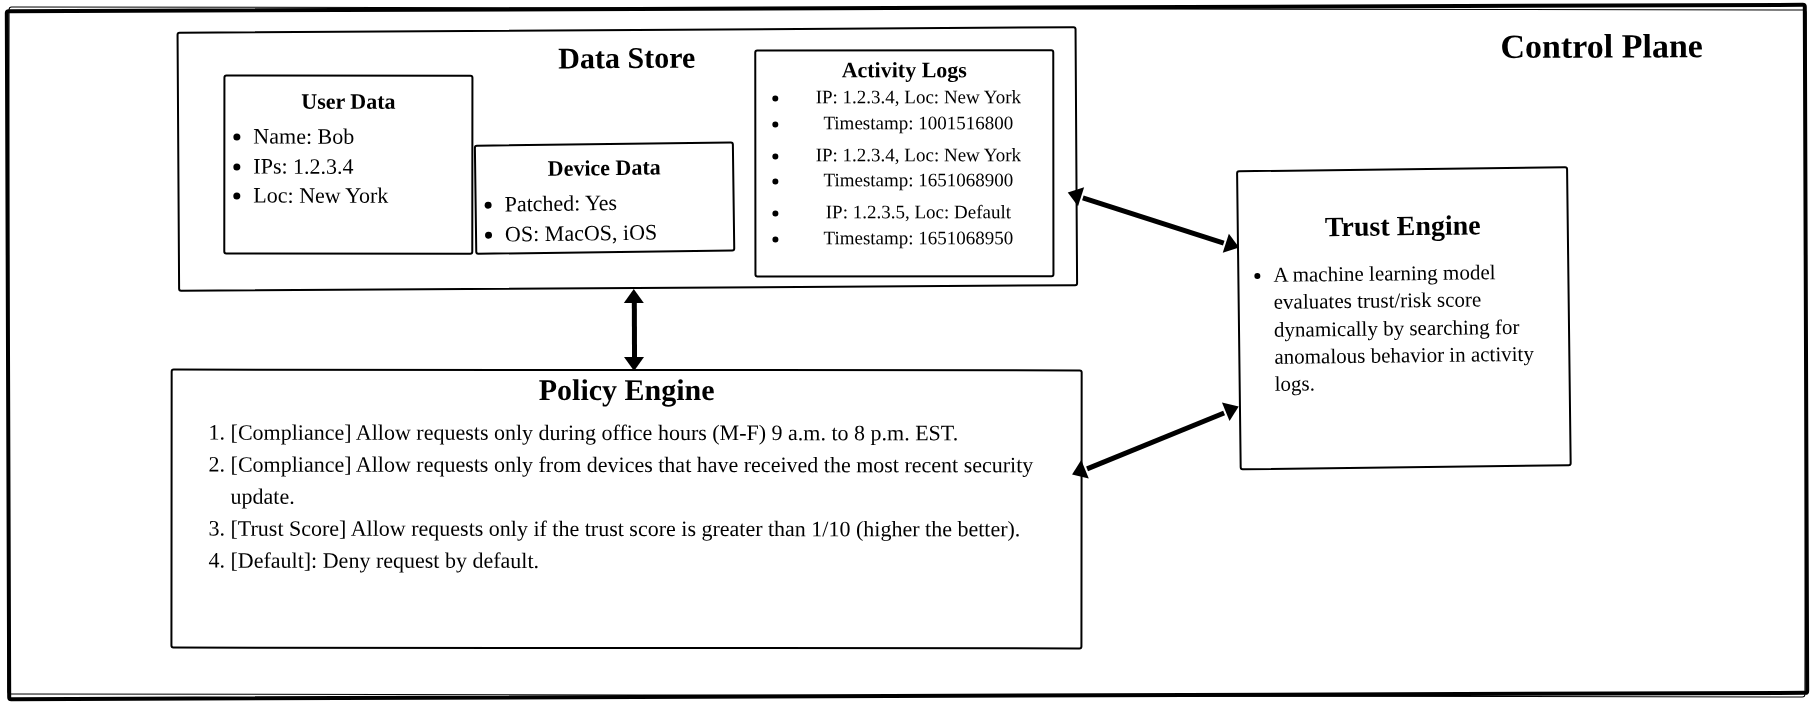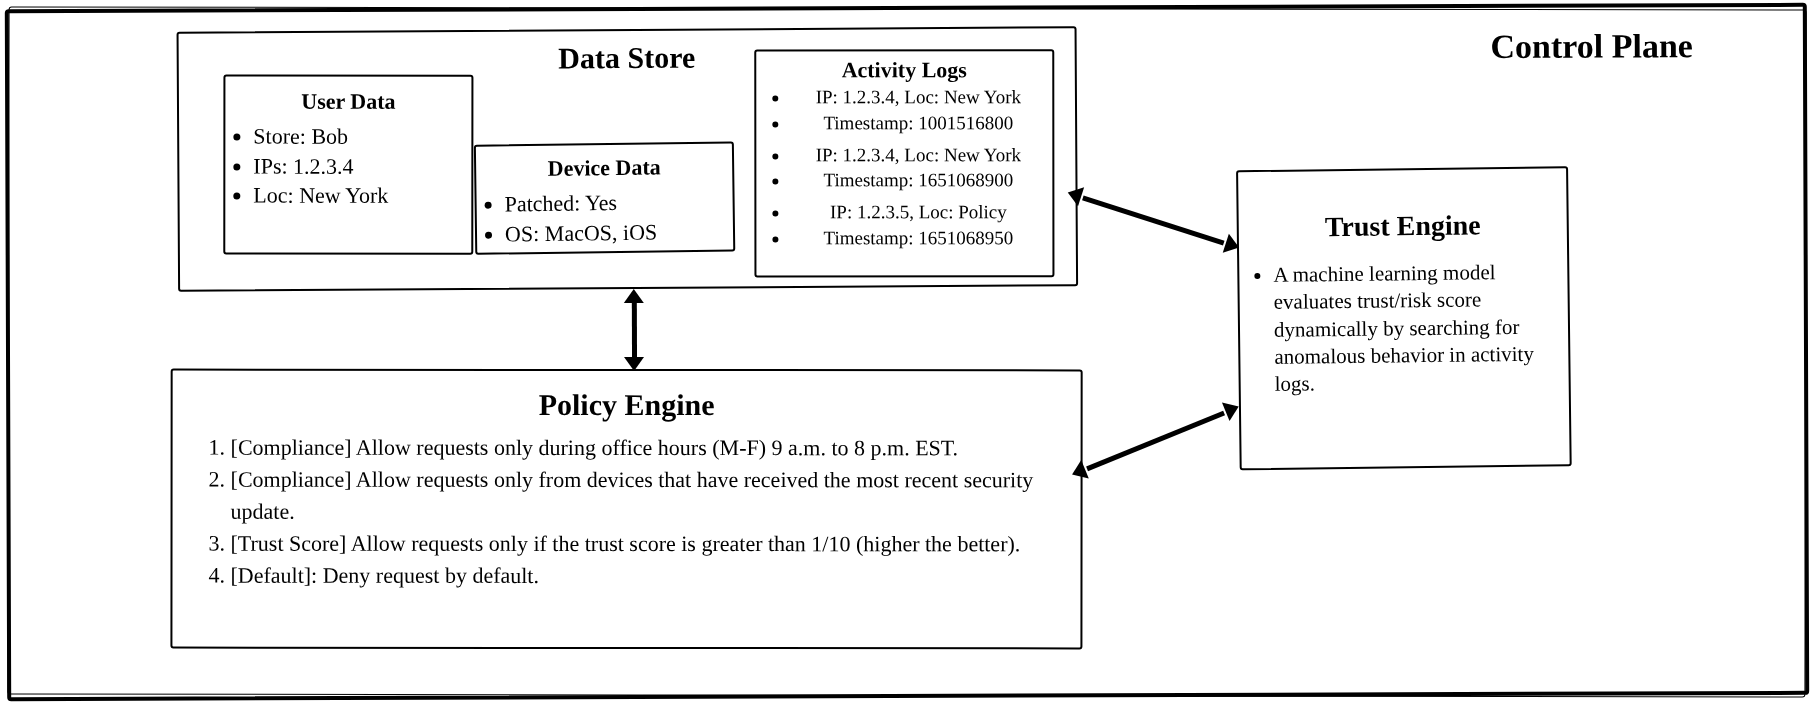--- a/index.html
+++ b/index.html
@@ -119,29 +119,29 @@
     border-width:10px 0 10px 14px;
     border-color: transparent transparent transparent #000;
   }
 </style>
 </head>
 <body>
 
 <div class="outer">
   <div class="outer-inner-edge"></div>
 
-  <div class="title" style="position:absolute; right:110px; top:20px; font-size:34px;">Control Plane</div>
+  <div class="title" style="position:absolute; right:100px; top:20px; font-size:34px;">Control Plane</div>
 
   <div class="box" style="left:168px; top:18px; width:900px; height:260px; transform:rotate(-0.15deg);">
     <div class="title center-title" style="position:absolute; top:10px; left:0; width:100%; font-size:30px;">Data Store</div>
 
     <div class="box" style="left:30px; top:42px; width:250px; height:180px; transform:rotate(0.4deg);margin-left:14px;">
       <div class="title center-title" style="margin-top:12px; font-size:22px;">User Data</div>
       <ul class="data">
-        <li>Store: Bob</li>
+        <li>Name: Bob</li>
         <li>IPs: 1.2.3.4</li>
         <li>Loc: New York</li>
       </ul>
     </div>
 
     <div class="box" style="left:295px; top:112px; width:260px; height:110px; transform:rotate(-0.4deg);">
       <div class="title center-title" style="margin-top:10px; font-size:22px;">Device Data</div>
       <ul class="data">
         <li>Patched: Yes</li>
         <li>OS: MacOS, iOS</li>
@@ -153,29 +153,29 @@
       <div style="padding:0 6px 0 6px;">
         <ul class="data loggroup" style="font-size:19px;">
           <li>IP: 1.2.3.4, Loc: New York</li>
           <li>Timestamp: 1001516800</li>
         </ul>
         <ul class="data loggroup" style="font-size:19px;">
           <li>IP: 1.2.3.4, Loc: New York</li>
           <li>Timestamp: 1651068900</li>
         </ul>
         <ul class="data loggroup" style="font-size:19px;">
-          <li>IP: 1.2.3.5, Loc: Policy</li>
+          <li>IP: 1.2.3.5, Loc: Default</li>
           <li>Timestamp: 1651068950</li>
         </ul>
       </div>
     </div>
   </div>
 
   <div class="box" style="left:160px; top:358px; width:912px; height:280px; transform:rotate(0.25deg);">
-    <div class="title center-title" style="margin-top:17px; font-size:30px;">Policy Engine</div>
+    <div class="title center-title" style="margin-top:2px; font-size:30px;">Policy Engine</div>
     <ol class="policy">
       <li>[Compliance] Allow requests only during office hours (M-F) 9 a.m. to 8 p.m. EST.</li>
       <li>[Compliance] Allow requests only from devices that have received the most recent security update.</li>
       <li>[Trust Score] Allow requests only if the trust score is greater than 1/10 (higher the better).</li>
       <li>[Default]: Deny request by default.</li>
     </ol>
   </div>
 
   <div class="box" style="left:1228px; top:160px; width:332px; height:300px; transform:rotate(-0.5deg);">
     <div class="title center-title" style="margin-top:40px; font-size:28px;">Trust Engine</div>

